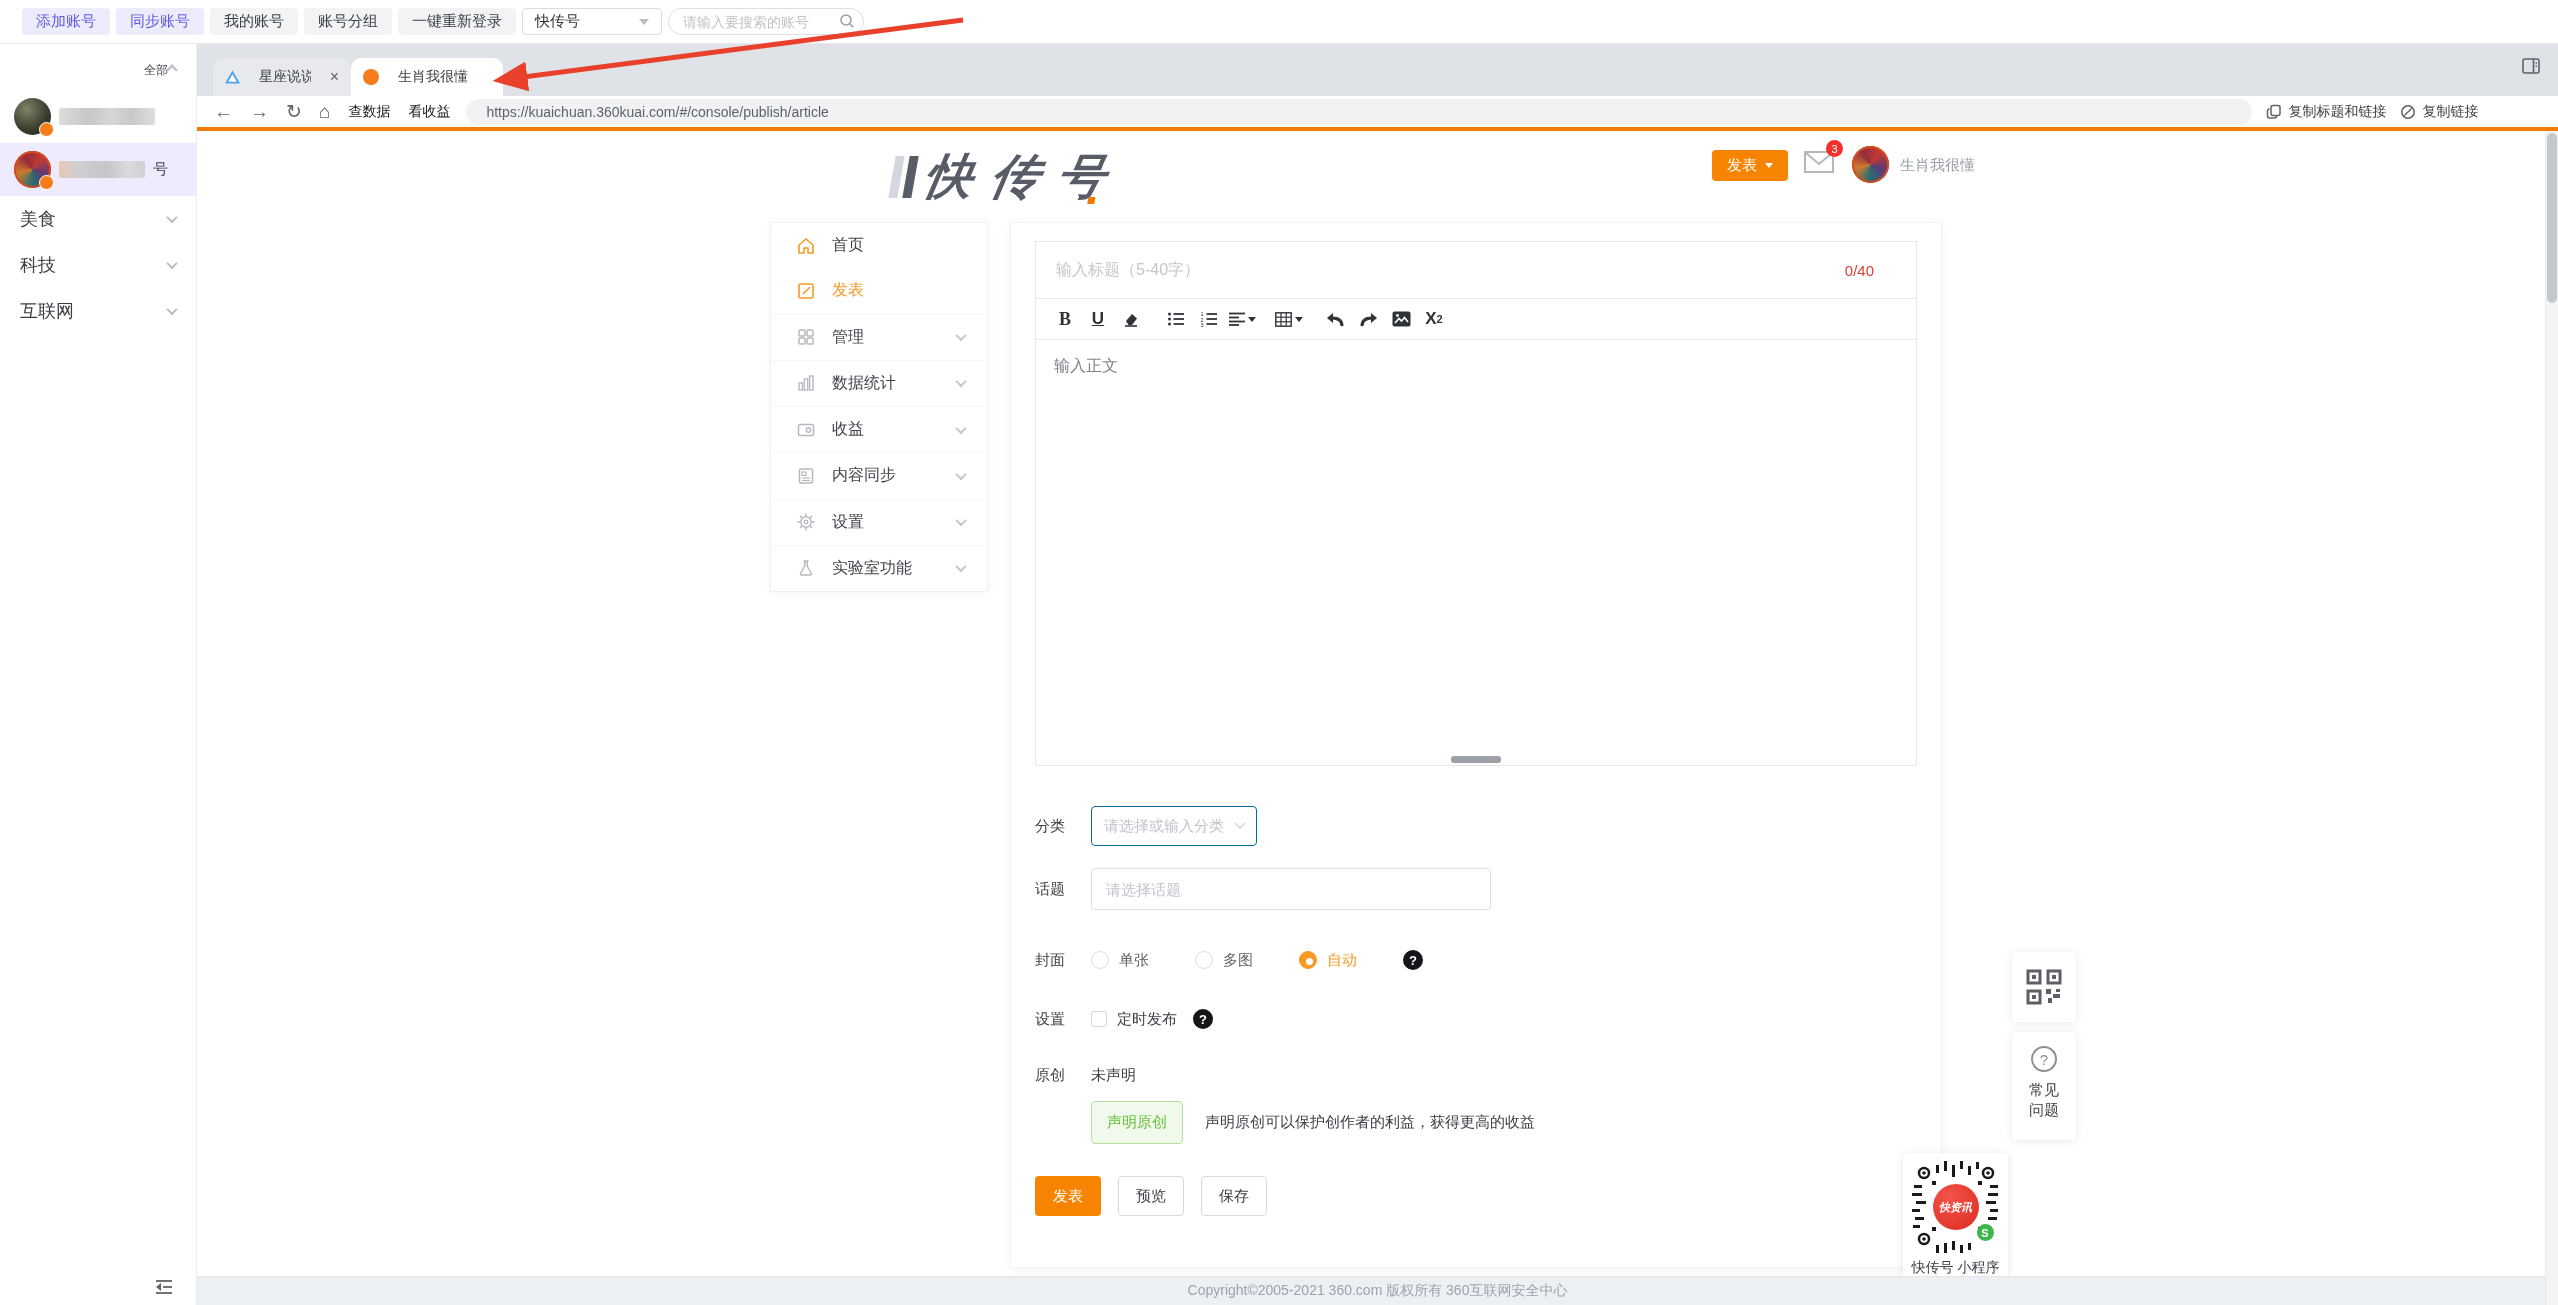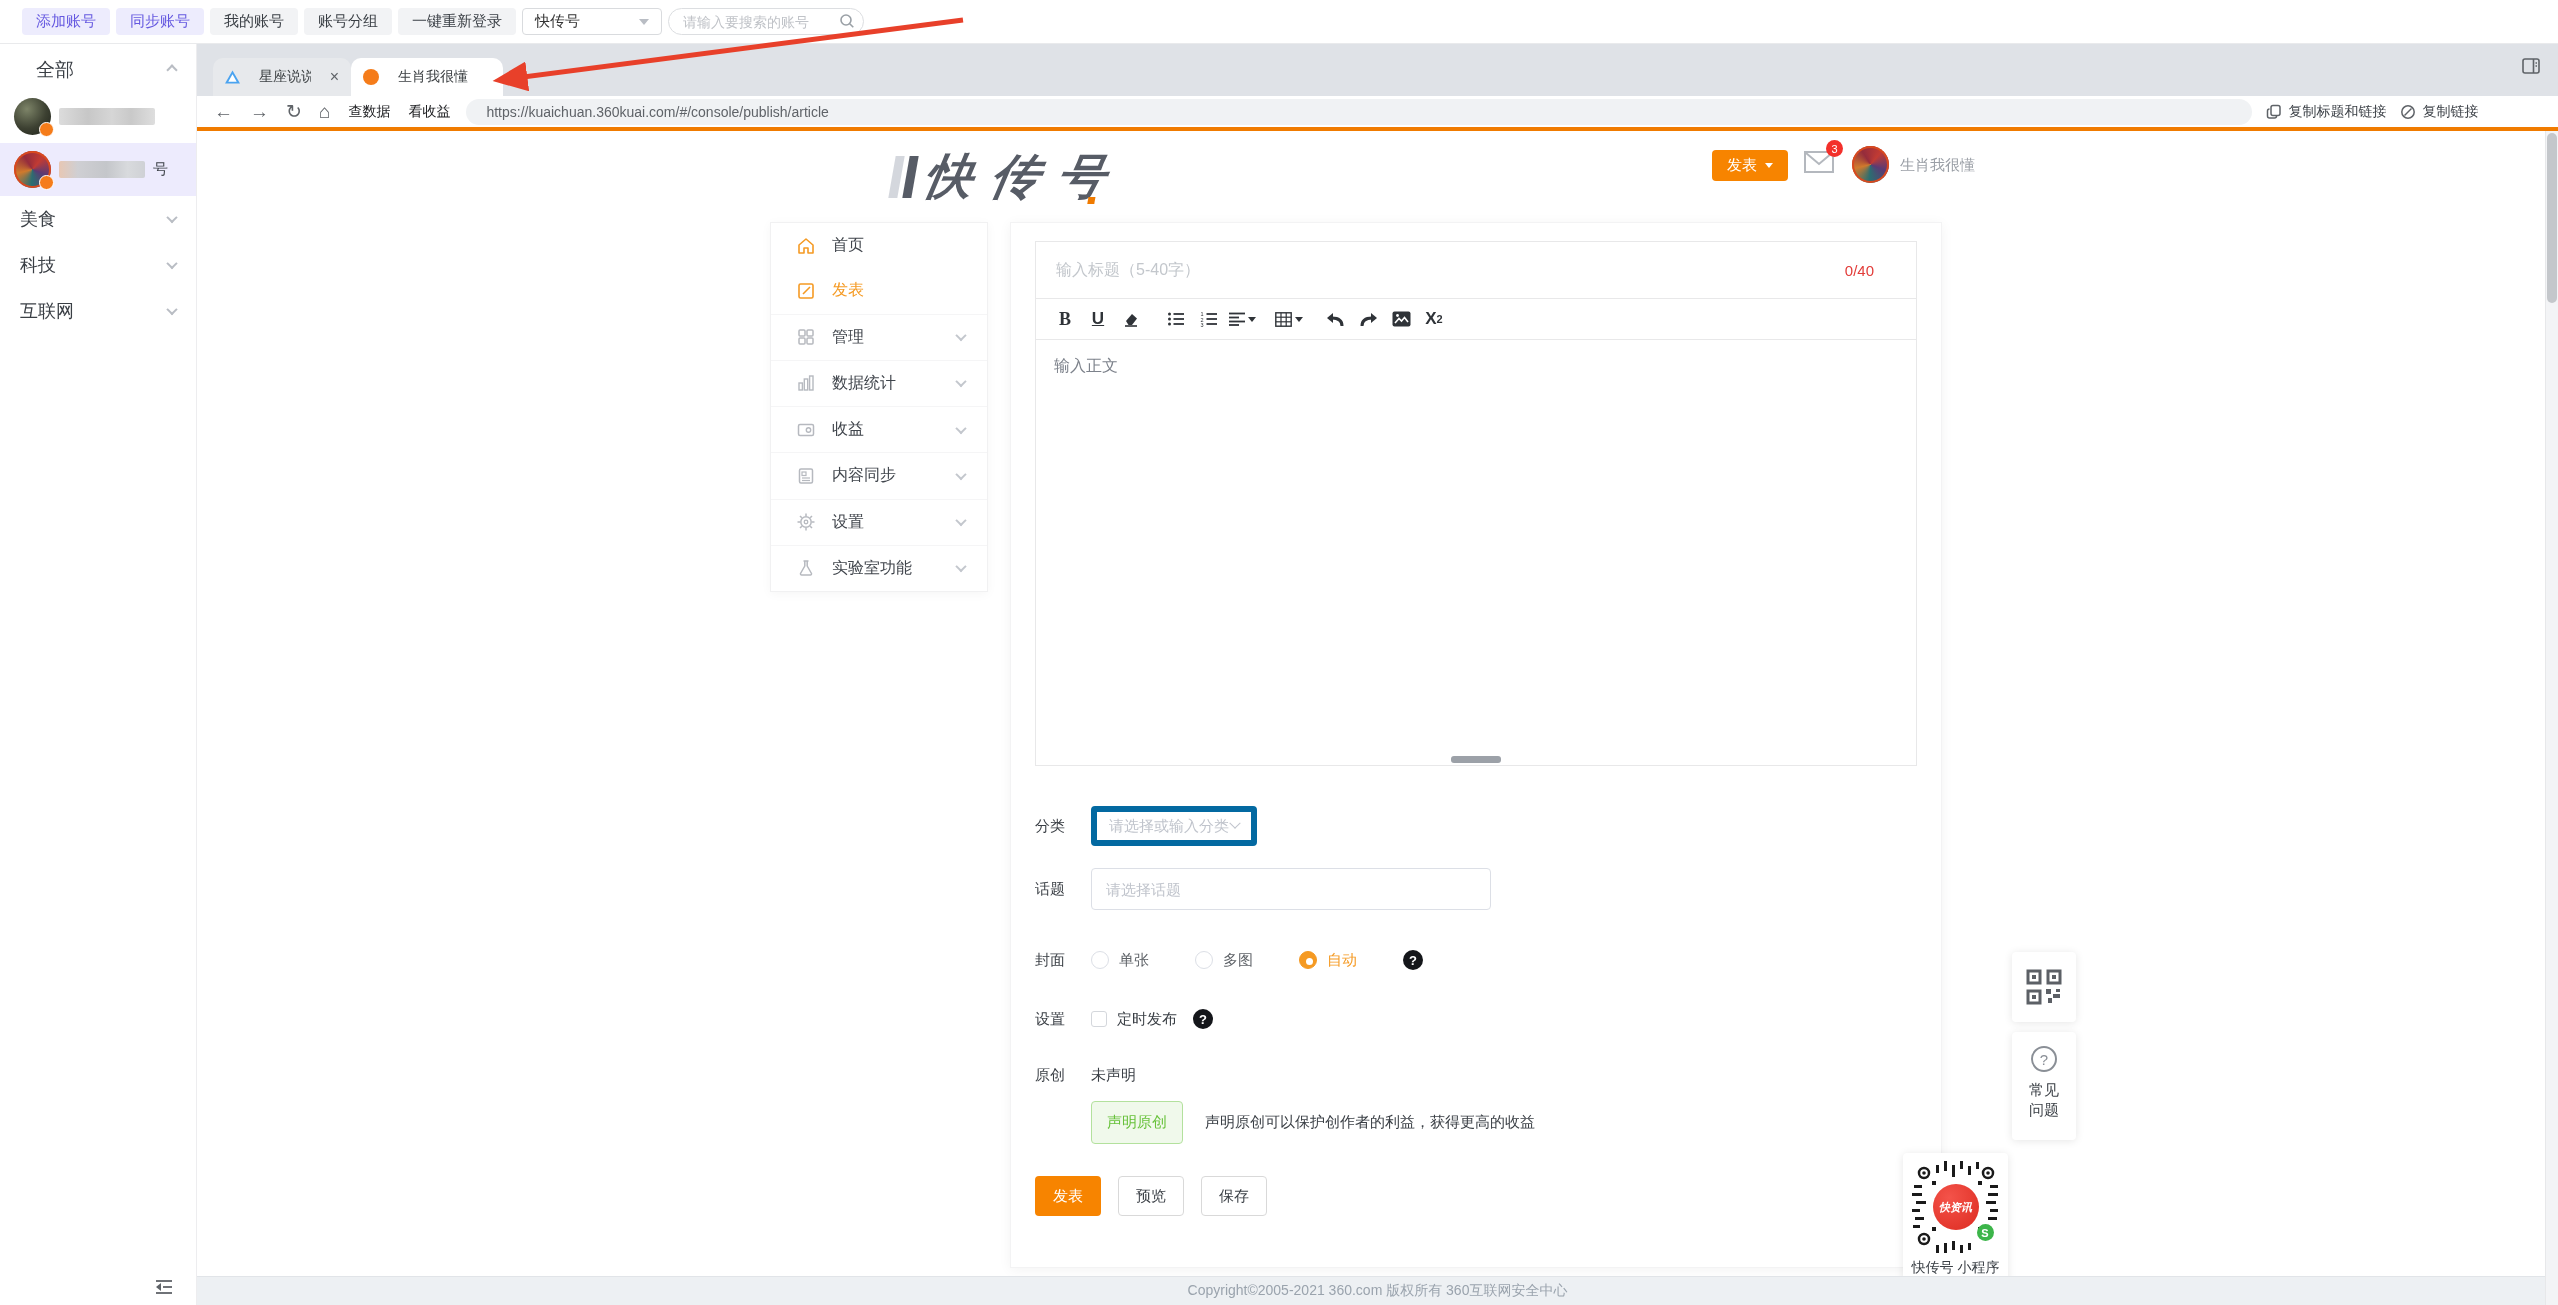--- a/index.html
+++ b/index.html
@@ -19,21 +19,21 @@
   .tb-search { position:relative; width:196px; height:27px; }
   .tb-search input { width:100%; height:100%; border:1px solid #dcdee1; border-radius:14px; padding:0 30px 0 14px;
     font-size:14px; color:#333; outline:none; font-family:inherit; }
   .tb-search input::placeholder { color:#c0c3c8; }
   .search-ic { position:absolute; right:9px; top:5px; }
 
   
   #left-sidebar { position:absolute; left:0; top:44px; width:197px; height:1261px; background:#fff;
     border-right:1px solid #ededef; }
   .sb-row { display:flex; align-items:center; padding:0 20px; position:relative; }
-  .sb-all { height:40px; margin-top:6px; font-size:19px; color:#3a3f45; justify-content:space-between;padding-left:36px; }
+  .sb-all { height:40px; margin-top:6px; font-size:12px; color:#3a3f45; justify-content:flex-end;padding-left:36px; }
   .chev { width:8px; height:8px; border-right:2px solid #b9bdc4; border-bottom:2px solid #b9bdc4; display:inline-block; }
   .chev.down { transform:rotate(45deg) translate(-1px,-1px); }
   .chev.up { transform:rotate(-135deg); }
   .sb-account { height:53px; padding:0 10px 0 14px; gap:8px; }
   .sb-account.selected { background:#edebfd; }
   .avatar { width:37px; height:37px; border-radius:50%; position:relative; flex-shrink:0; }
   .avatar.a1 { background:radial-gradient(circle at 35% 30%, #7d8468 0%, #3c4031 55%, #1d2019 100%); }
   .avatar.a2 { background:conic-gradient(from 40deg, #c23b33, #5b3a74, #2b6e71, #d07a2c, #952c3c, #c23b33);
     box-shadow:inset 0 0 0 2px #d8491f; }
   .kc-badge { position:absolute; right:-3px; bottom:-2px; width:15px; height:15px; border-radius:50%;
@@ -115,21 +115,21 @@
   .ti sup { font-size:11px; font-weight:bold; }
   .ti .supx { font-size:17px; font-weight:bold; }
   .tgap { width:12px; }
 
   #ed-body { margin:0 24px; height:426px; border:1px solid #e8e8e9; border-top:none; position:relative; }
   #body-placeholder { position:absolute; left:18px; top:16px; font-size:16px; color:#7d828b; }
   #hscroll-thumb { position:absolute; bottom:2px; left:50%; margin-left:-25px; width:50px; height:7px; background:#9ca1a8; border-radius:3px; }
 
   .form-row { margin-left:24px; display:flex; align-items:center; }
   .form-label { width:56px; font-size:15px; color:#3a3f45; flex-shrink:0; }
-  .select-box { width:166px; height:40px; border:6px solid #0369a1; border-radius:4px; display:flex; align-items:center;
+  .select-box { width:166px; height:40px; border:1px solid #0369a1; border-radius:4px; display:flex; align-items:center;
     justify-content:space-between; padding:0 12px; cursor:pointer; }
   .select-box span { font-size:15px; color:#c0c4cc; }
   .sel-chev { width:8px; height:8px; border-right:1.5px solid #c0c4cc; border-bottom:1.5px solid #c0c4cc; transform:rotate(45deg) translate(-2px,-2px); }
   #topic-input { width:400px; height:42px; border:1px solid #dcdfe6; border-radius:4px; padding:0 14px; font-size:15px; outline:none; font-family:inherit; color:#333; }
   #topic-input::placeholder { color:#c0c4cc; }
 
   .radio-opt { display:flex; align-items:center; gap:10px; margin-right:46px; cursor:pointer; }
   .radio { width:18px; height:18px; border-radius:50%; border:1px solid #dcdfe6; background:#fff; position:relative; }
   .radio.sel { background:#f59a23; border-color:#f59a23; }
   .radio.sel::after { content:""; position:absolute; left:5.5px; top:5.5px; width:7px; height:7px; border-radius:50%; background:#fff; }

